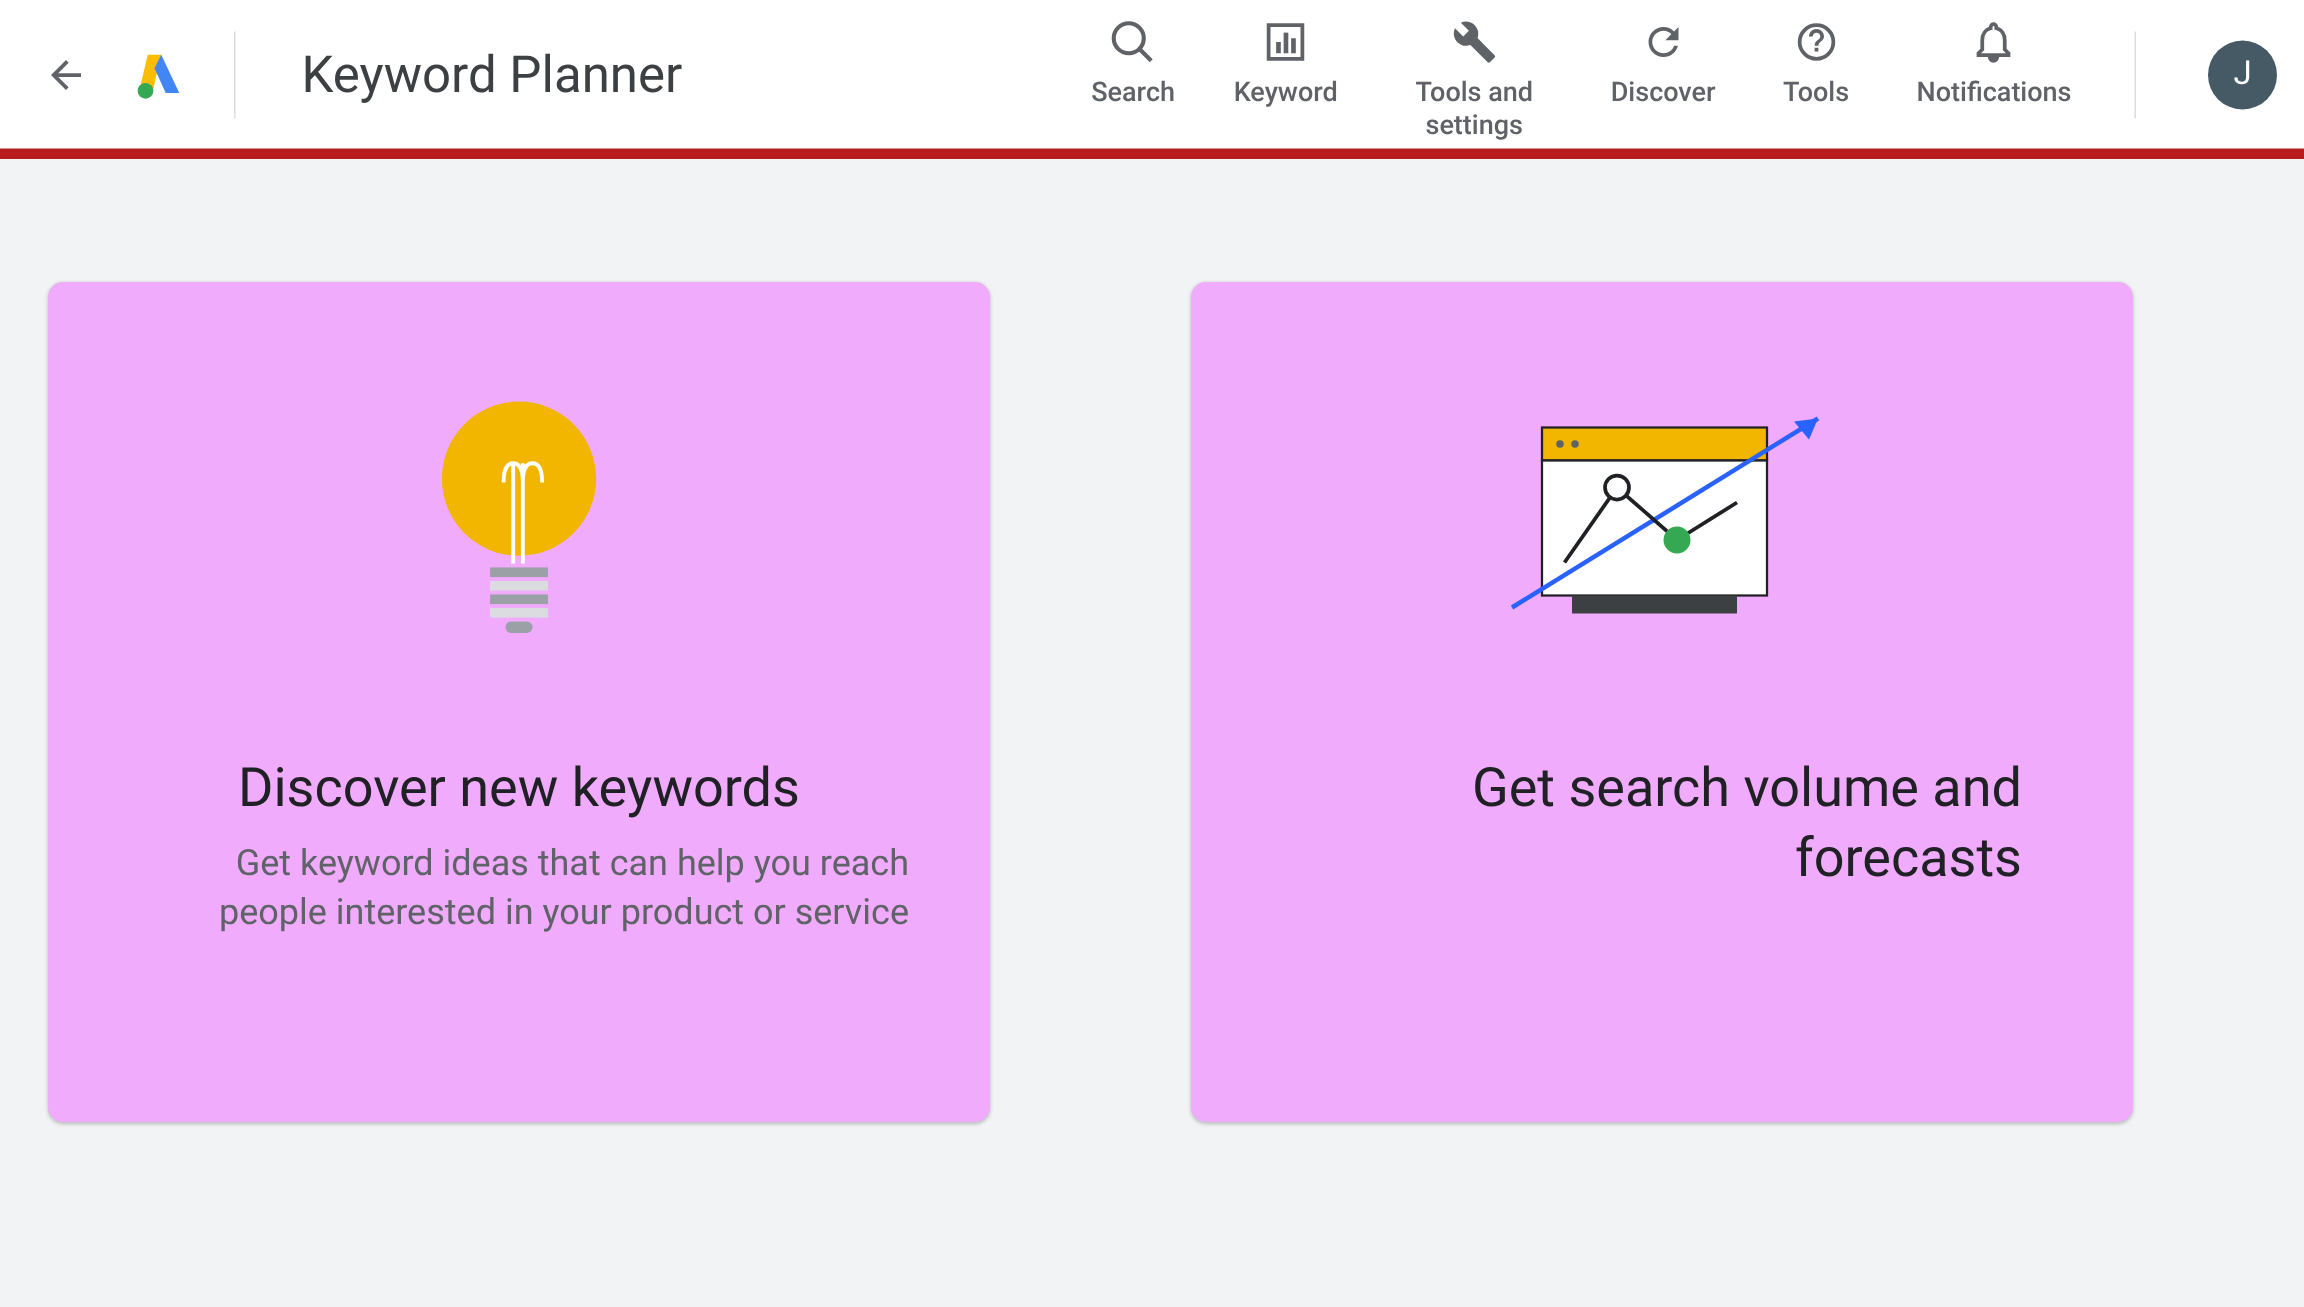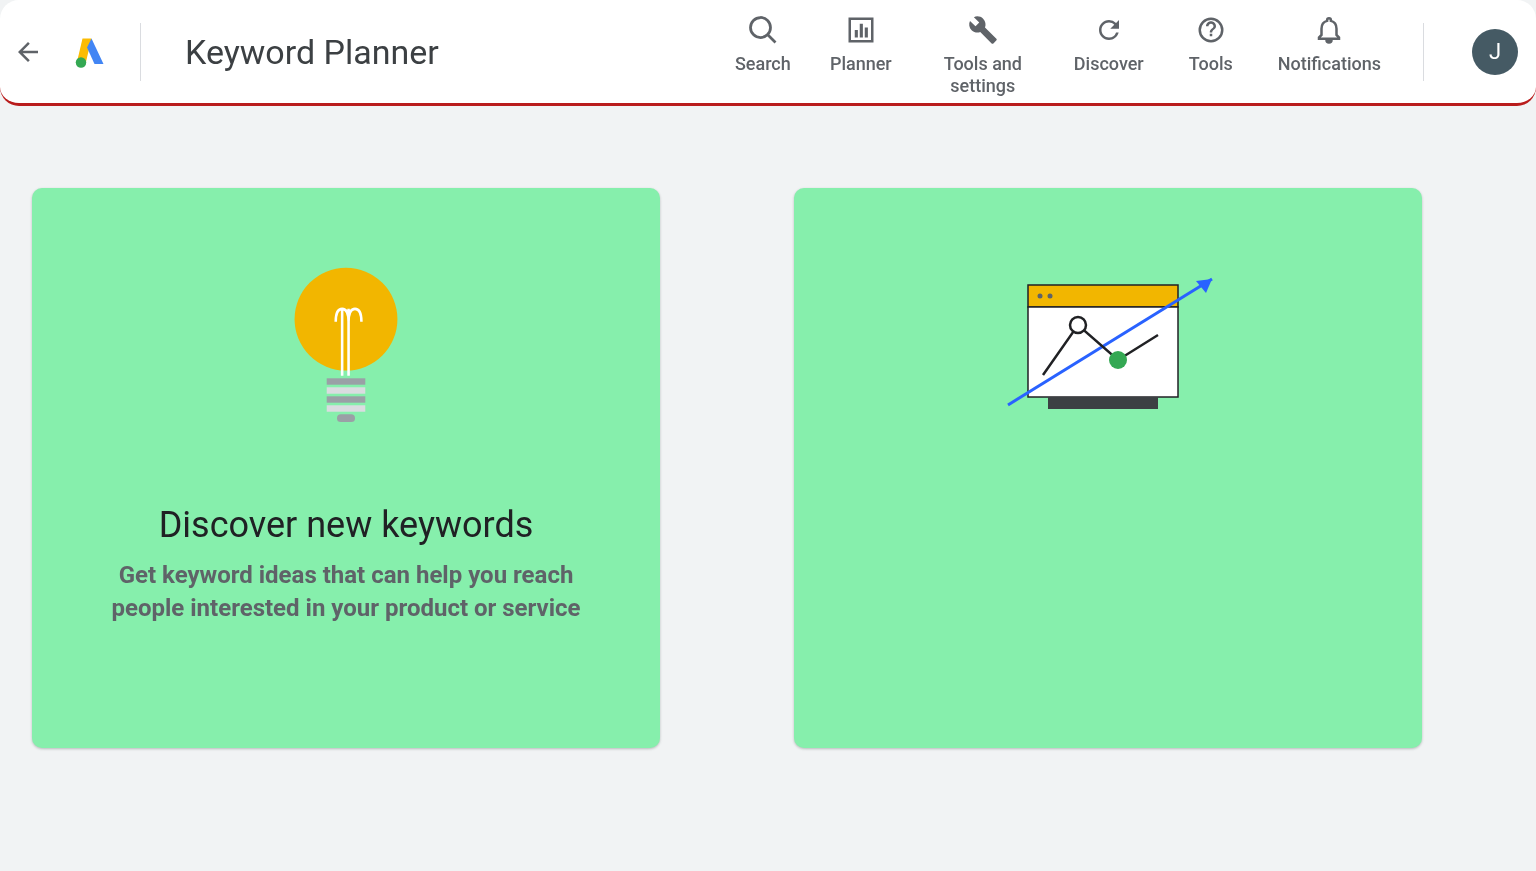--- a/index.html
+++ b/index.html
@@ -6,26 +6,25 @@
     body {
       font-family: 'Google Sans', 'Segoe UI', Roboto, Arial, sans-serif;
       background: #f1f3f4;
       color: #3c4043;
       width: 1536px;
       height: 871px;
       overflow: hidden;
     }
     .header {
       background: #fff;
-      border-bottom: 3px solid #b91c1c;
+      border-bottom: 7px solid #b91c1c;
       display: flex;
       align-items: center;
       height: 106px;
-      padding: 0 18px 0 12px;
-      border-radius: 19px;
+      padding: 0 18px 0 28px;
     }
     .header-left {
       display: flex;
       align-items: center;
       gap: 26px;
       flex: 0 0 auto;
     }
     .back-arrow {
       width: 32px; height: 32px;
       display:flex; align-items:center; justify-content:center;
@@ -90,50 +89,50 @@
       align-self:center;
       cursor:pointer;
       margin-left: 6px;
     }
     .main {
       padding: 82px 32px 40px 32px;
       display:flex;
       gap: 134px;
     }
     .card {
-      background:#86efac;
+      background:#f0abfc;
       border-radius: 10px;
       box-shadow: 0 1px 3px rgba(60,64,67,0.2), 0 1px 2px rgba(60,64,67,0.12);
       width: 628px;
       height: 560px;
       display:flex;
       flex-direction:column;
       align-items:center;
       padding: 72px 40px 40px 40px;
       cursor:pointer;
-      text-align:center;
+      text-align:right;
     }
     .card-illustration {
       height: 180px;
       display:flex;
       align-items:center;
       justify-content:center;
       margin-bottom: 62px;
     }
     .card-title {
       font-size: 36px;
       font-weight: 400;
       color: #202124;
       line-height: 1.3;
       margin-bottom: 10px;
       max-width: 480px;
     }
     .card-desc {
       font-size: 24px;
-      font-weight: 700;
+      font-weight: 400;
       color: #5f6368;
       line-height: 1.4;
       max-width: 520px;
     }
   </style>
 </head>
 <body>
 
 <div class="header">
   <div class="header-left">
@@ -166,21 +165,21 @@
 
     <div class="nav-item">
       <div class="icon">
         <svg width="30" height="30" viewBox="0 0 24 24">
             <rect x="3" y="3" width="18" height="18" fill="none" stroke="#5f6368" stroke-width="2"></rect>
             <rect x="7" y="12" width="2.5" height="6" fill="#5f6368"></rect>
             <rect x="11" y="7" width="2.5" height="11" fill="#5f6368"></rect>
             <rect x="15" y="10" width="2.5" height="8" fill="#5f6368"></rect>
           </svg>
       </div>
-      <div class="label">Planner</div>
+      <div class="label">Keyword</div>
     </div>
 
     <div class="nav-item">
       <div class="icon">
         <svg width="30" height="30" viewBox="0 0 24 24">
             <path fill="#5f6368" d="M22.7 19l-9.1-9.1c.9-2.3.4-5-1.5-6.9-2-2-5-2.4-7.4-1.3L9 6 6 9 1.6 4.7C.4 7.1.9 10.1 2.9 12.1c1.9 1.9 4.6 2.4 6.9 1.5l9.1 9.1c.4.4 1 .4 1.4 0l2.3-2.3c.5-.4.5-1.1.1-1.4z"></path>
           </svg>
       </div>
       <div class="label">Tools and settings</div>
     </div>
@@ -246,15 +245,16 @@
         <circle cx="62" cy="31" r="2.5" fill="#5f6368"></circle>
         <rect x="40" y="42" width="150" height="90" fill="#fff" stroke="#202124" stroke-width="1.5"></rect>
         <rect x="60" y="132" width="110" height="12" fill="#3c4043"></rect>
         <line x1="20" y1="140" x2="224" y2="14" stroke="#2962FF" stroke-width="3"></line>
         <polygon points="224,14 208,16 218,28" fill="#2962FF"></polygon>
         <polyline points="55,110 90,60 130,95 170,70" fill="none" stroke="#202124" stroke-width="2.5"></polyline>
         <circle cx="90" cy="60" r="8" fill="#fff" stroke="#202124" stroke-width="2.5"></circle>
         <circle cx="130" cy="95" r="9" fill="#34A853"></circle>
       </svg>
     </div>
+    <div class="card-title">Get search volume and forecasts</div>
   </div>
 
 </div>
 
 </body></html>

